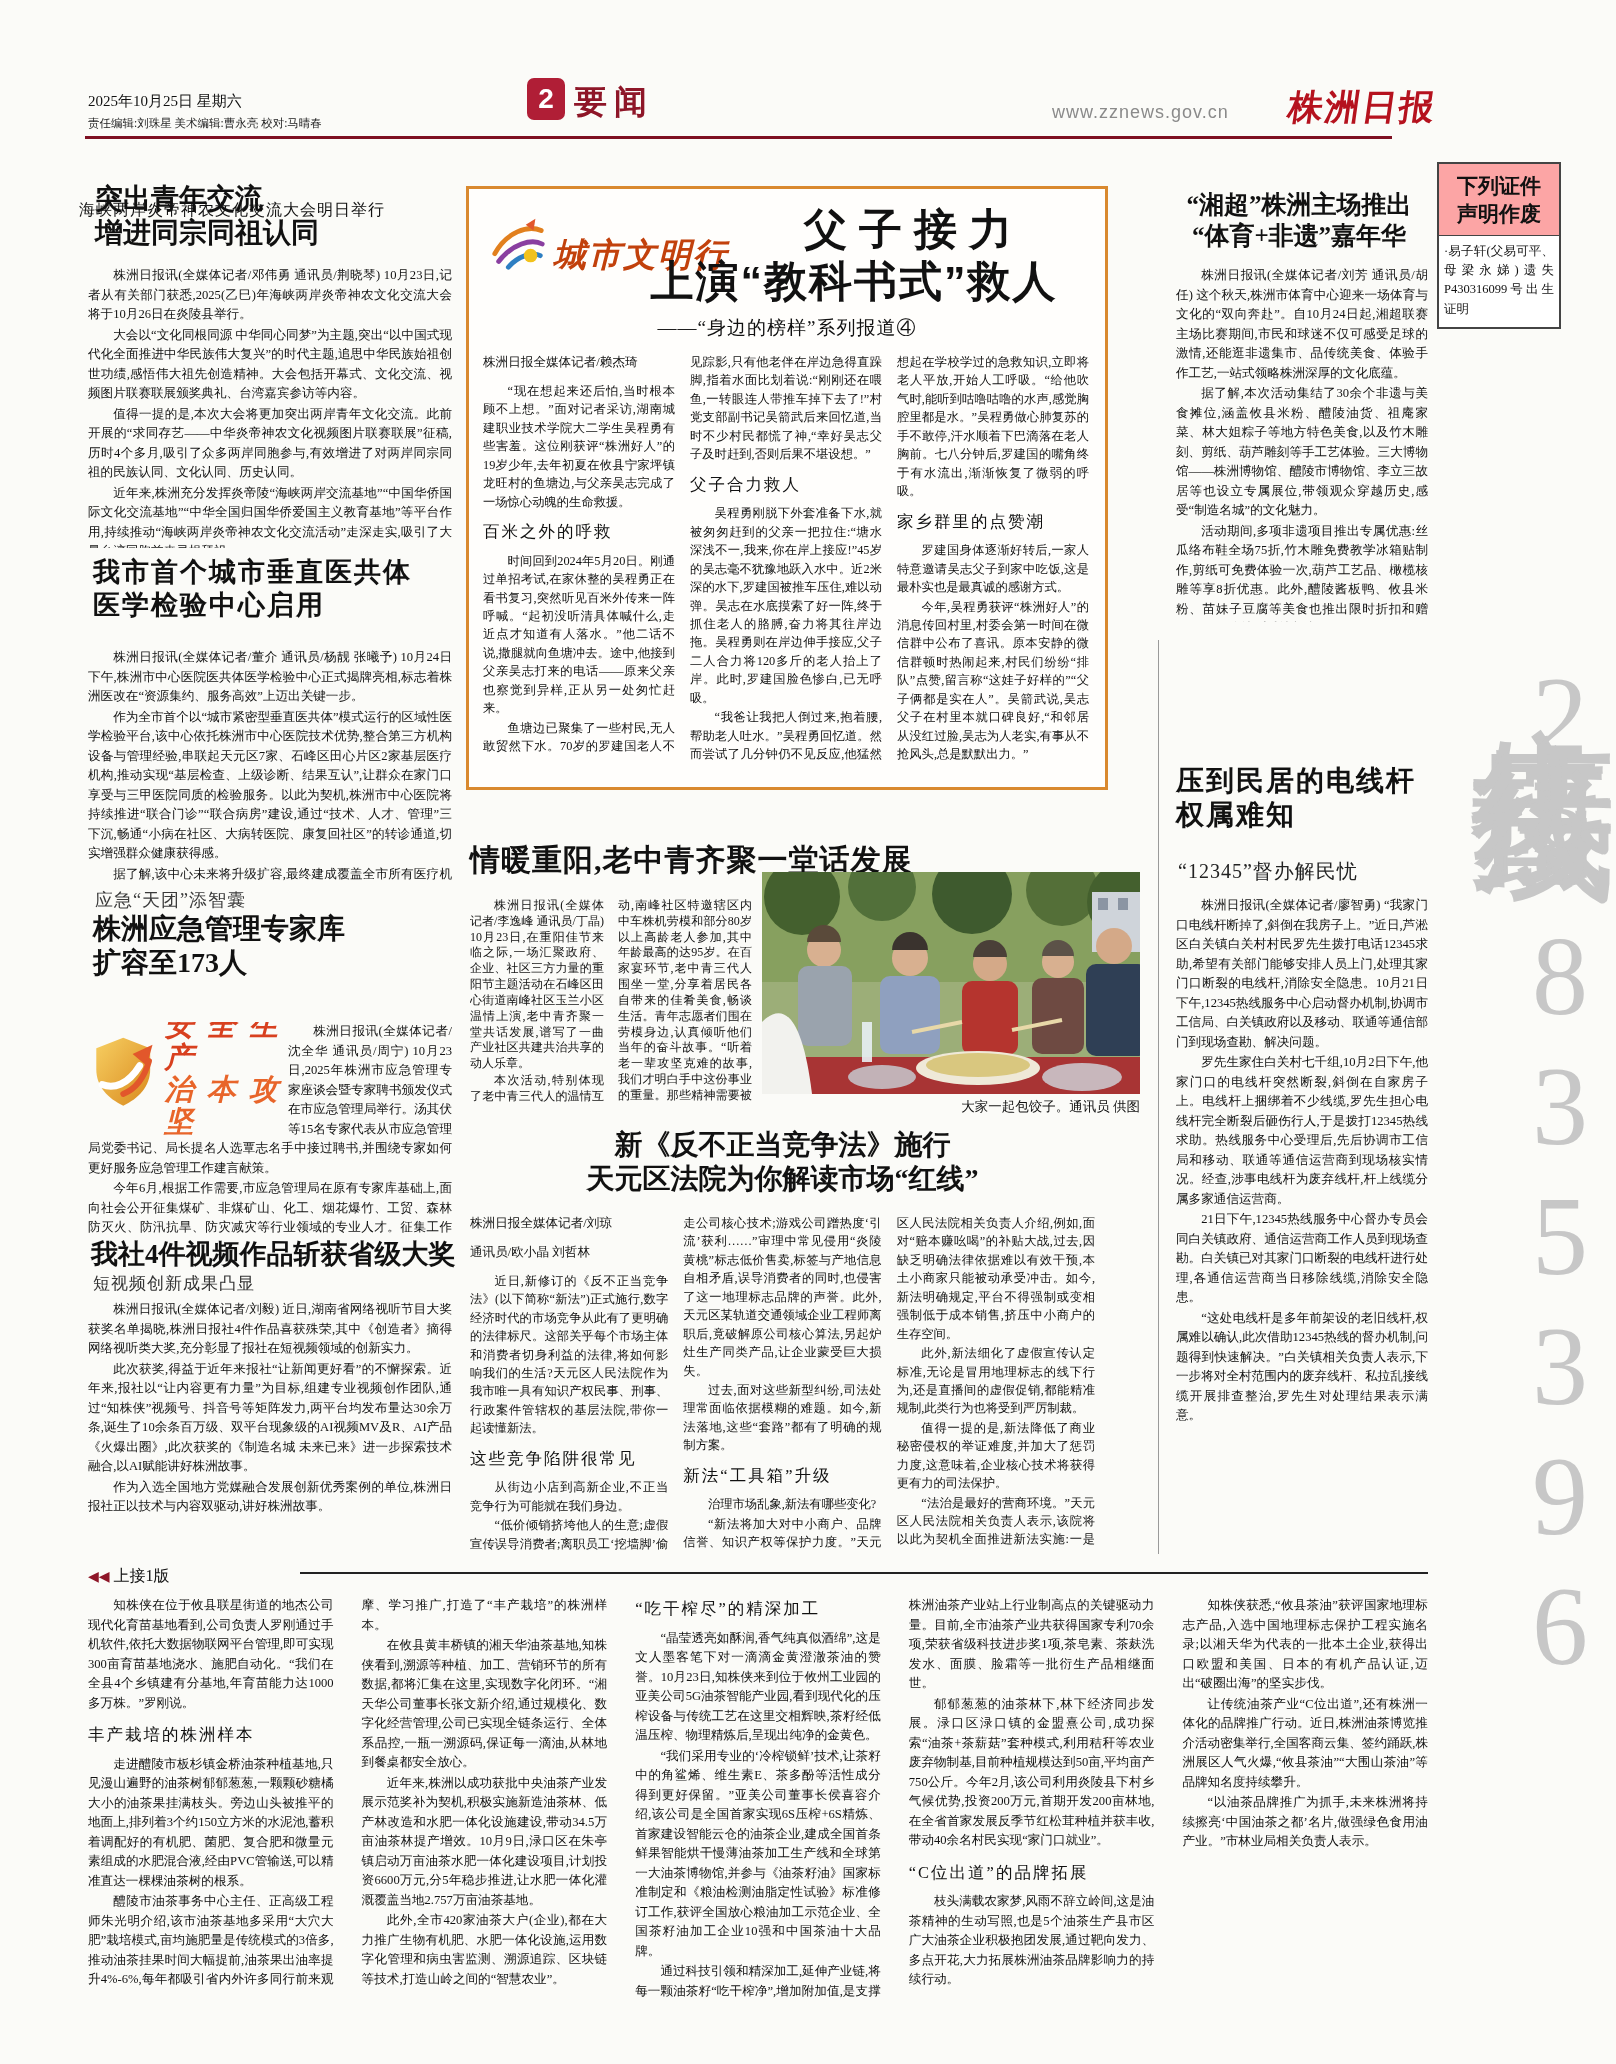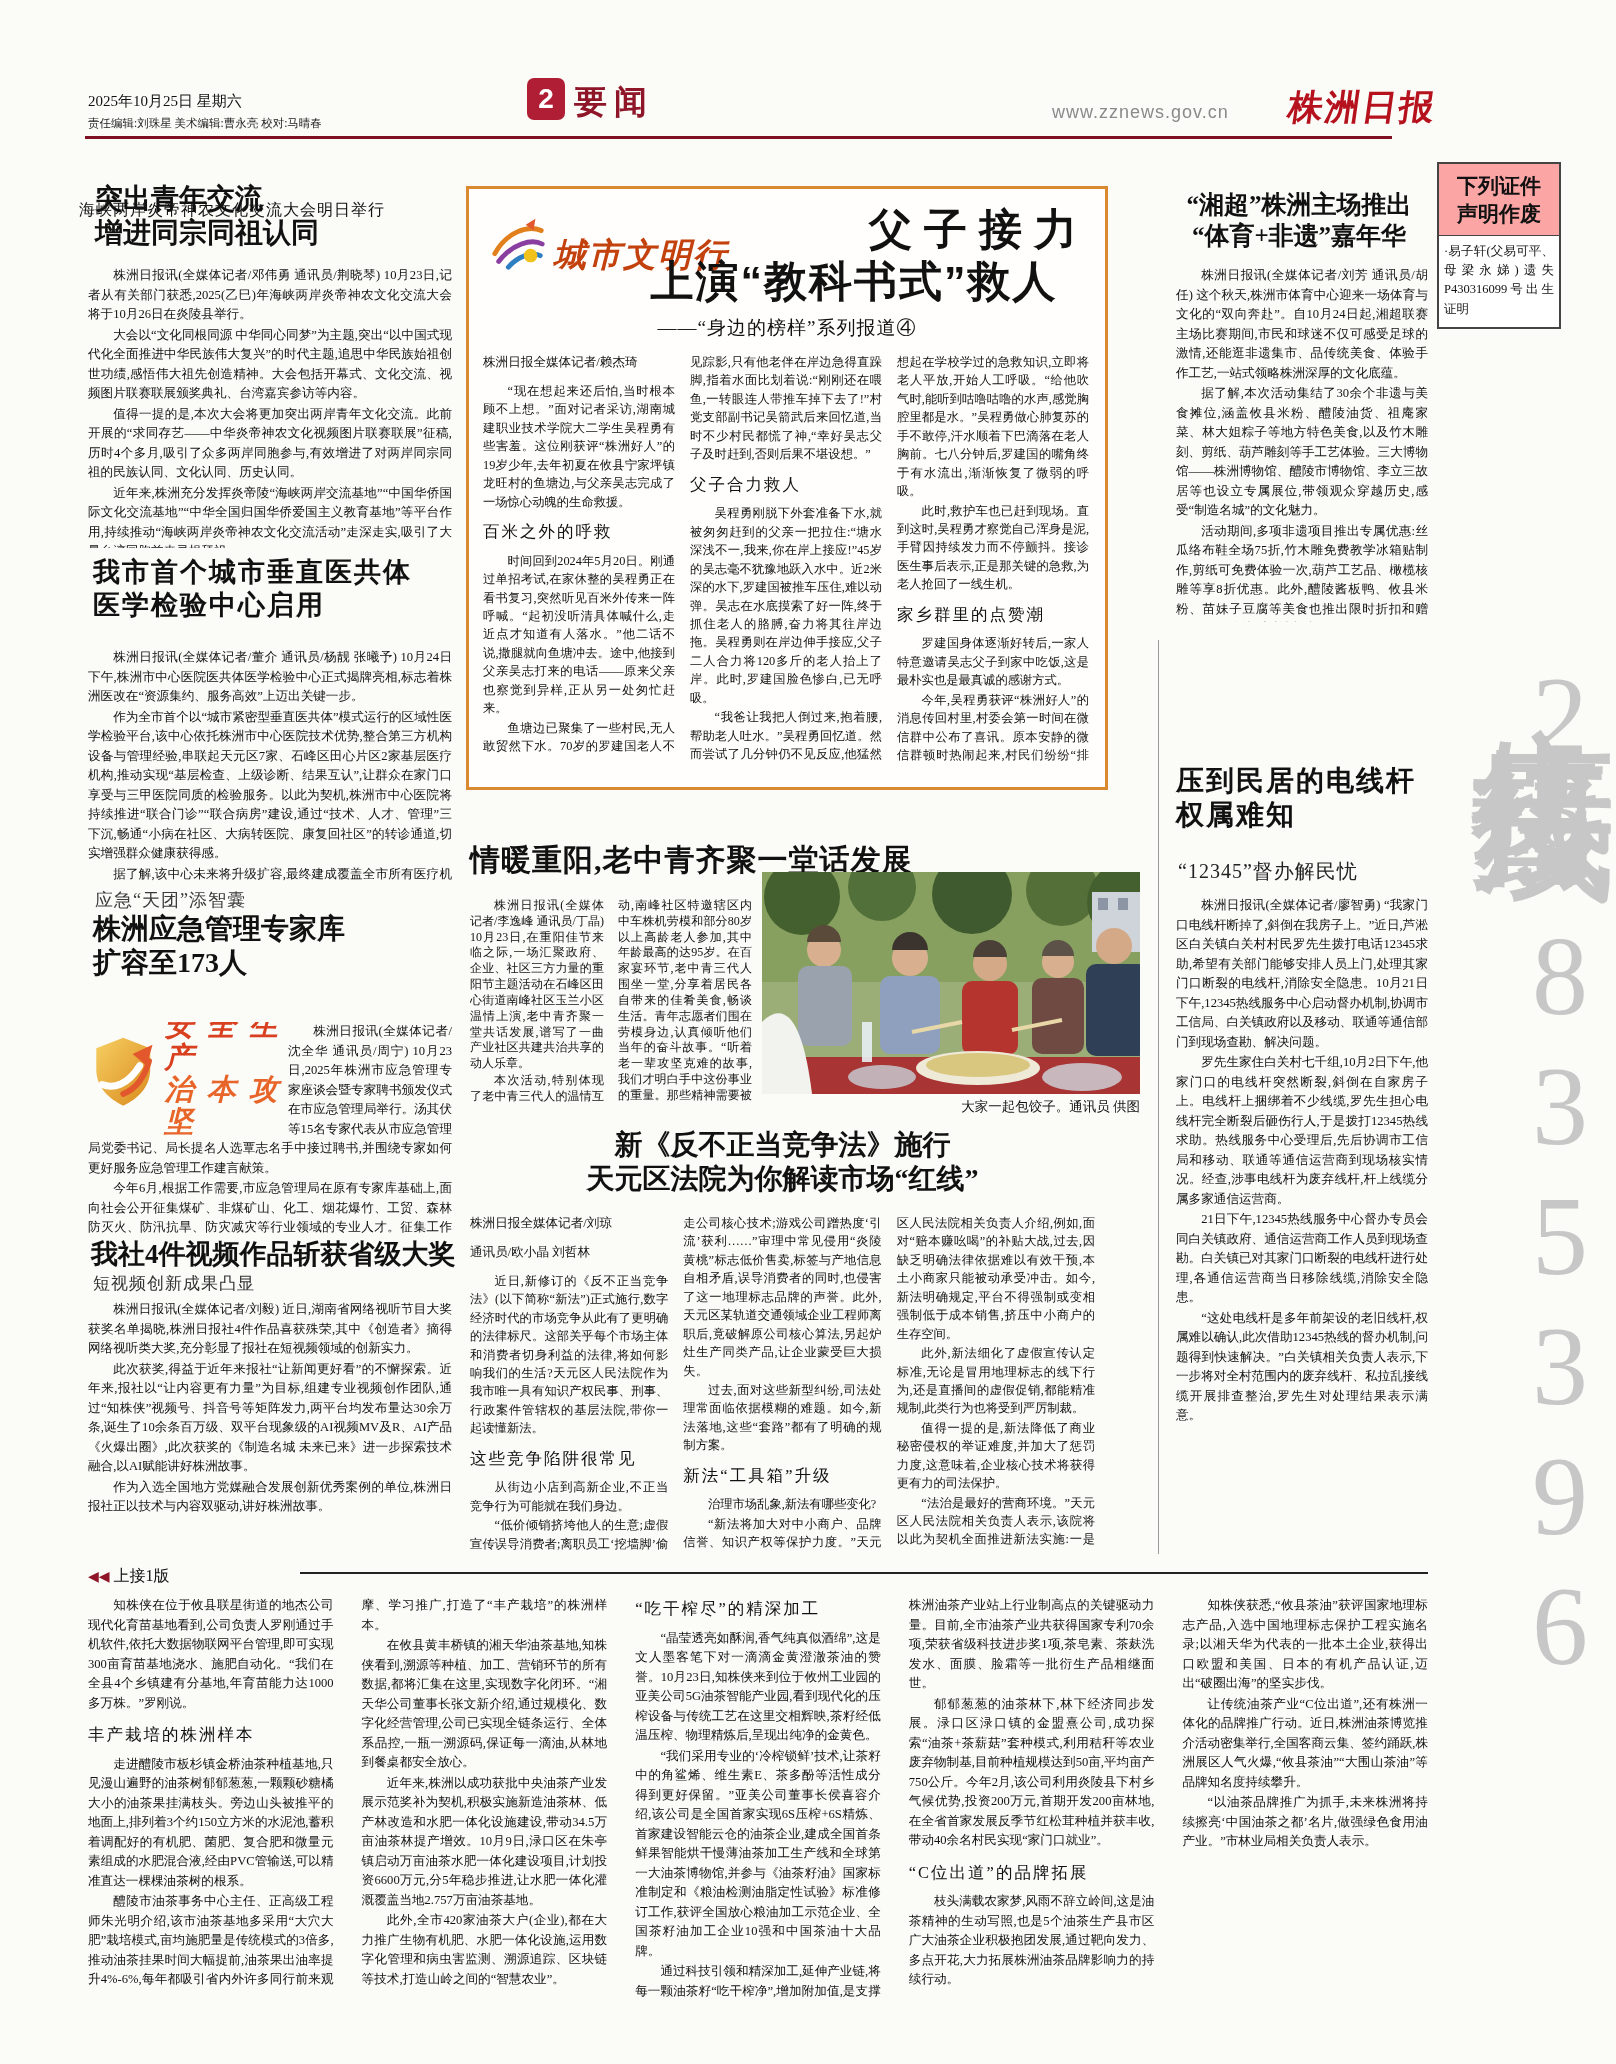--- a/index.html
+++ b/index.html
@@ -112,34 +112,33 @@
   <div class="abs" style="left:466px;top:186px;width:636px;height:598px;border:3px solid #d9892f;background:#fffefc;">
     <svg class="abs" style="left:20px;top:26px;" width="58" height="58" viewBox="0 0 60 60">
       <path d="M6 40 C18 18 40 10 54 16" stroke="#e2801e" stroke-width="5" fill="none" stroke-linecap="round"></path>
       <path d="M10 48 C24 30 44 24 55 30" stroke="#8a3fa0" stroke-width="5" fill="none" stroke-linecap="round"></path>
       <path d="M20 54 C30 42 46 38 53 42" stroke="#2e7fc2" stroke-width="5" fill="none" stroke-linecap="round"></path>
       <circle cx="43" cy="42" r="7" fill="#f2c21c"></circle>
       <path d="M38 10 L48 4 L46 16 Z" fill="#e2572b"></path>
     </svg>
     <div class="abs sans" style="left:84px;top:44px;font-size:33px;font-weight:bold;font-style:italic;color:#c2410c;letter-spacing:2px;">城市文明行</div>
     <div class="abs sans headline" style="left:150px;top:14px;width:470px;text-align:center;font-weight:900;">
-      <div style="font-size:43px;letter-spacing:12px;padding-left:120px;text-align:right;">父子接力</div>
+      <div style="font-size:43px;letter-spacing:12px;padding-left:120px;">父子接力</div>
       <div style="font-size:43px;letter-spacing:2px;">上演“教科书式”救人</div>
     </div>
     <div class="abs" style="left:0;top:126px;width:636px;text-align:center;font-size:19px;letter-spacing:1px;">——“身边的榜样”系列报道④</div>
     <div class="abs body-text col3" style="left:14px;top:164px;width:606px;height:420px;font-size:12.3px;line-height:1.5;">
         <div class="byline">株洲日报全媒体记者/赖杰琦</div>
         <p>“现在想起来还后怕,当时根本顾不上想。”面对记者采访,湖南城建职业技术学院大二学生吴程勇有些害羞。这位刚获评“株洲好人”的19岁少年,去年初夏在攸县宁家坪镇龙旺村的鱼塘边,与父亲吴志完成了一场惊心动魄的生命救援。</p>
         <div class="subhead">百米之外的呼救</div>
         <p>时间回到2024年5月20日。刚通过单招考试,在家休整的吴程勇正在看书复习,突然听见百米外传来一阵呼喊。“起初没听清具体喊什么,走近点才知道有人落水。”他二话不说,撒腿就向鱼塘冲去。途中,他接到父亲吴志打来的电话——原来父亲也察觉到异样,正从另一处匆忙赶来。</p>
         <p>鱼塘边已聚集了一些村民,无人敢贸然下水。70岁的罗建国老人不见踪影,只有他老伴在岸边急得直跺脚,指着水面比划着说:“刚刚还在喂鱼,一转眼连人带推车掉下去了!”村党支部副书记吴箭武后来回忆道,当时不少村民都慌了神,“幸好吴志父子及时赶到,否则后果不堪设想。”</p>
         <div class="subhead">父子合力救人</div>
         <p>吴程勇刚脱下外套准备下水,就被匆匆赶到的父亲一把拉住:“塘水深浅不一,我来,你在岸上接应!”45岁的吴志毫不犹豫地跃入水中。近2米深的水下,罗建国被推车压住,难以动弹。吴志在水底摸索了好一阵,终于抓住老人的胳膊,奋力将其往岸边拖。吴程勇则在岸边伸手接应,父子二人合力将120多斤的老人抬上了岸。此时,罗建国脸色惨白,已无呼吸。</p>
         <p>“我爸让我把人倒过来,抱着腰,帮助老人吐水。”吴程勇回忆道。然而尝试了几分钟仍不见反应,他猛然想起在学校学过的急救知识,立即将老人平放,开始人工呼吸。“给他吹气时,能听到咕噜咕噜的水声,感觉胸腔里都是水。”吴程勇做心肺复苏的手不敢停,汗水顺着下巴滴落在老人胸前。七八分钟后,罗建国的嘴角终于有水流出,渐渐恢复了微弱的呼吸。</p>
-        <p>此时,救护车也已赶到现场。直到这时,吴程勇才察觉自己浑身是泥,手臂因持续发力而不停颤抖。接诊医生事后表示,正是那关键的急救,为老人抢回了一线生机。</p>
         <div class="subhead">家乡群里的点赞潮</div>
         <p>罗建国身体逐渐好转后,一家人特意邀请吴志父子到家中吃饭,这是最朴实也是最真诚的感谢方式。</p>
         <p>今年,吴程勇获评“株洲好人”的消息传回村里,村委会第一时间在微信群中公布了喜讯。原本安静的微信群顿时热闹起来,村民们纷纷“排队”点赞,留言称“这娃子好样的”“父子俩都是实在人”。吴箭武说,吴志父子在村里本就口碑良好,“和邻居从没红过脸,吴志为人老实,有事从不抢风头,总是默默出力。”</p>
       </div>
   </div>
 
   <div class="abs headline" style="left:470px;top:842px;font-size:30px;letter-spacing:1px;">情暖重阳,老中青齐聚一堂话发展</div>
   <div class="abs body-text col2" style="left:470px;top:898px;width:282px;height:212px;font-size:12px;line-height:1.32;">
       <p>株洲日报讯(全媒体记者/李逸峰 通讯员/丁晶) 10月23日,在重阳佳节来临之际,一场汇聚政府、企业、社区三方力量的重阳节主题活动在石峰区田心街道南峰社区玉兰小区温情上演,老中青齐聚一堂共话发展,谱写了一曲产业社区共建共治共享的动人乐章。</p>
       <p>本次活动,特别体现了老中青三代人的温情互动,南峰社区特邀辖区内中车株机劳模和部分80岁以上高龄老人参加,其中年龄最高的达95岁。在百家宴环节,老中青三代人围坐一堂,分享着居民各自带来的佳肴美食,畅谈生活。青年志愿者们围在劳模身边,认真倾听他们当年的奋斗故事。“听着老一辈攻坚克难的故事,我们才明白手中这份事业的重量。那些精神需要被我们这一代接过来,传下去。”湖南铁道职院学生志愿者周鼎感触颇深。中车株机转向架制造中心党委书记胡冰与退休老师傅们热切交流着当下产业发展,既感慨技术日新月异,也欣慰匠心始终如一。</p>

